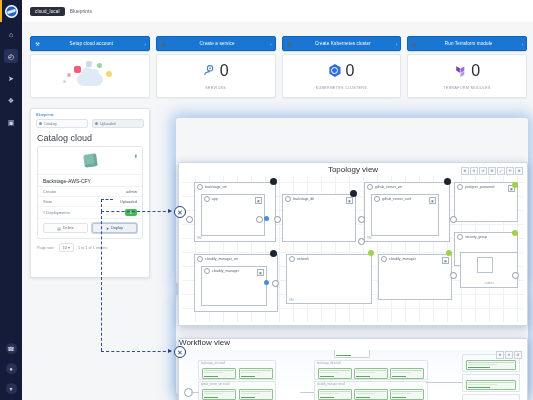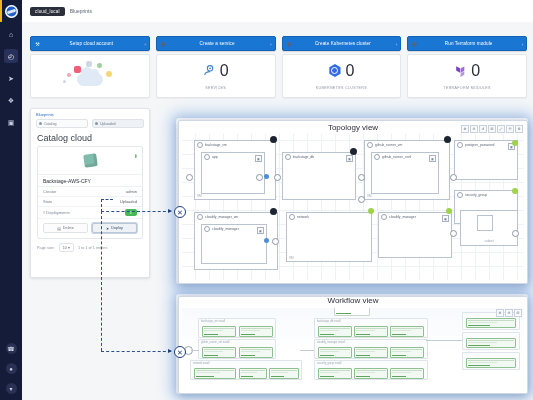--- a/index.html
+++ b/index.html
@@ -96,21 +96,21 @@
   .badge-green{background:#45b757;color:#fff;border-radius:2px;padding:1px 5px;font-size:4px;}
   .bp-btns{display:flex;gap:4px;padding:4px 5px 5px 5px;}
   .bp-btn{flex:1;height:8px;border:1px solid #dfe3e8;border-radius:2px;background:#fcfcfd;
           display:flex;align-items:center;justify-content:center;gap:2px;font-size:3.8px;color:#6b7785;}
   .bp-btn.primary{background:#eef2f7;border-color:#b9c6d6;color:#41506a;box-shadow:0 0 0 1px #c9d6e6;}
   .cat-foot{display:flex;align-items:center;gap:4px;padding:4px 6px;font-size:3.8px;color:#8b95a3;}
   .pgsize{border:1px solid #dfe3e8;border-radius:2px;padding:1px 3px;color:#6b7785;}
 
   
   .panel{position:absolute;background:#fff;border:1px solid #cfd8e3;border-radius:2px;
-         box-shadow:0 2px 10px rgba(40,70,120,.30);}
+         box-shadow:0 2px 10px rgba(40,70,120,.30);margin-top:42px;}
   .panel-glow{position:absolute;border-radius:3px;
          box-shadow:0 0 14px 5px rgba(120,165,225,.55);pointer-events:none;}
 
   .topo{left:178px;top:120px;width:348px;height:162px;z-index:4;}
   .topo-title{position:absolute;top:2px;left:0;right:0;text-align:center;font-size:8px;color:#2b2f3a;}
   .topo-tools{position:absolute;top:4px;right:4px;display:flex;gap:1px;}
   .tbtn{width:6px;height:6px;border:1px solid #c8d1dc;background:#f7f9fb;font-size:3.5px;
         display:flex;align-items:center;justify-content:center;color:#6b7785;}
   .topo-canvas{position:absolute;left:3px;top:13px;right:3px;bottom:3px;overflow:hidden;
         background:
@@ -123,21 +123,21 @@
   .tnode .corner{position:absolute;right:2px;top:2px;width:5px;height:5px;border:1px solid #aab4c1;
         background:#fbfcfd;font-size:3px;display:flex;align-items:center;justify-content:center;color:#7a8494;}
   .tnode .ftr{position:absolute;left:2px;bottom:1px;font-size:3px;color:#9aa5b2;}
   .bullet{position:absolute;border-radius:50%;}
   .b-dark{background:#1b2430;}
   .b-green{background:#9fd34a;}
   .b-ring{background:#fff;border:1.2px solid #8a95a3;}
   .b-blue{background:#4b8fd4;}
 
   .wf{left:178px;top:296px;width:348px;height:96px;z-index:5;}
-  .wf-title{position:absolute;top:-1px;left:0;right:0;text-align:center;font-size:8px;color:#2b2f3a;}
+  .wf-title{position:absolute;top:-1px;left:0;right:0;text-align:left;font-size:8px;color:#2b2f3a;}
   .wf-canvas{position:absolute;left:3px;top:11px;right:3px;bottom:3px;overflow:hidden;
         background:linear-gradient(180deg,#f7fafd 0%,#ffffff 55%);}
   .wf-tools{position:absolute;top:12px;right:5px;display:flex;gap:1px;z-index:2;}
   .wgroup{position:absolute;border:1px solid #dfe4ea;background:#fbfcfd;border-radius:1px;}
   .wgroup .gl{position:absolute;top:1px;left:2px;font-size:2.6px;color:#9aa5b2;}
   .wtask{position:absolute;border:1px solid #8fc08f;background:#f2f9f2;border-radius:1px;}
   .wtask .l1{position:absolute;left:1px;top:1px;right:1px;height:1px;background:#c6dcc6;}
   .wtask .l2{position:absolute;left:1px;top:3px;width:60%;height:1px;background:#d8e8d8;}
   .wtask .l3{position:absolute;left:1px;bottom:1px;width:45%;height:1.5px;background:#5ea55e;}
   .wline{position:absolute;background:#c3ccd6;height:1px;}

